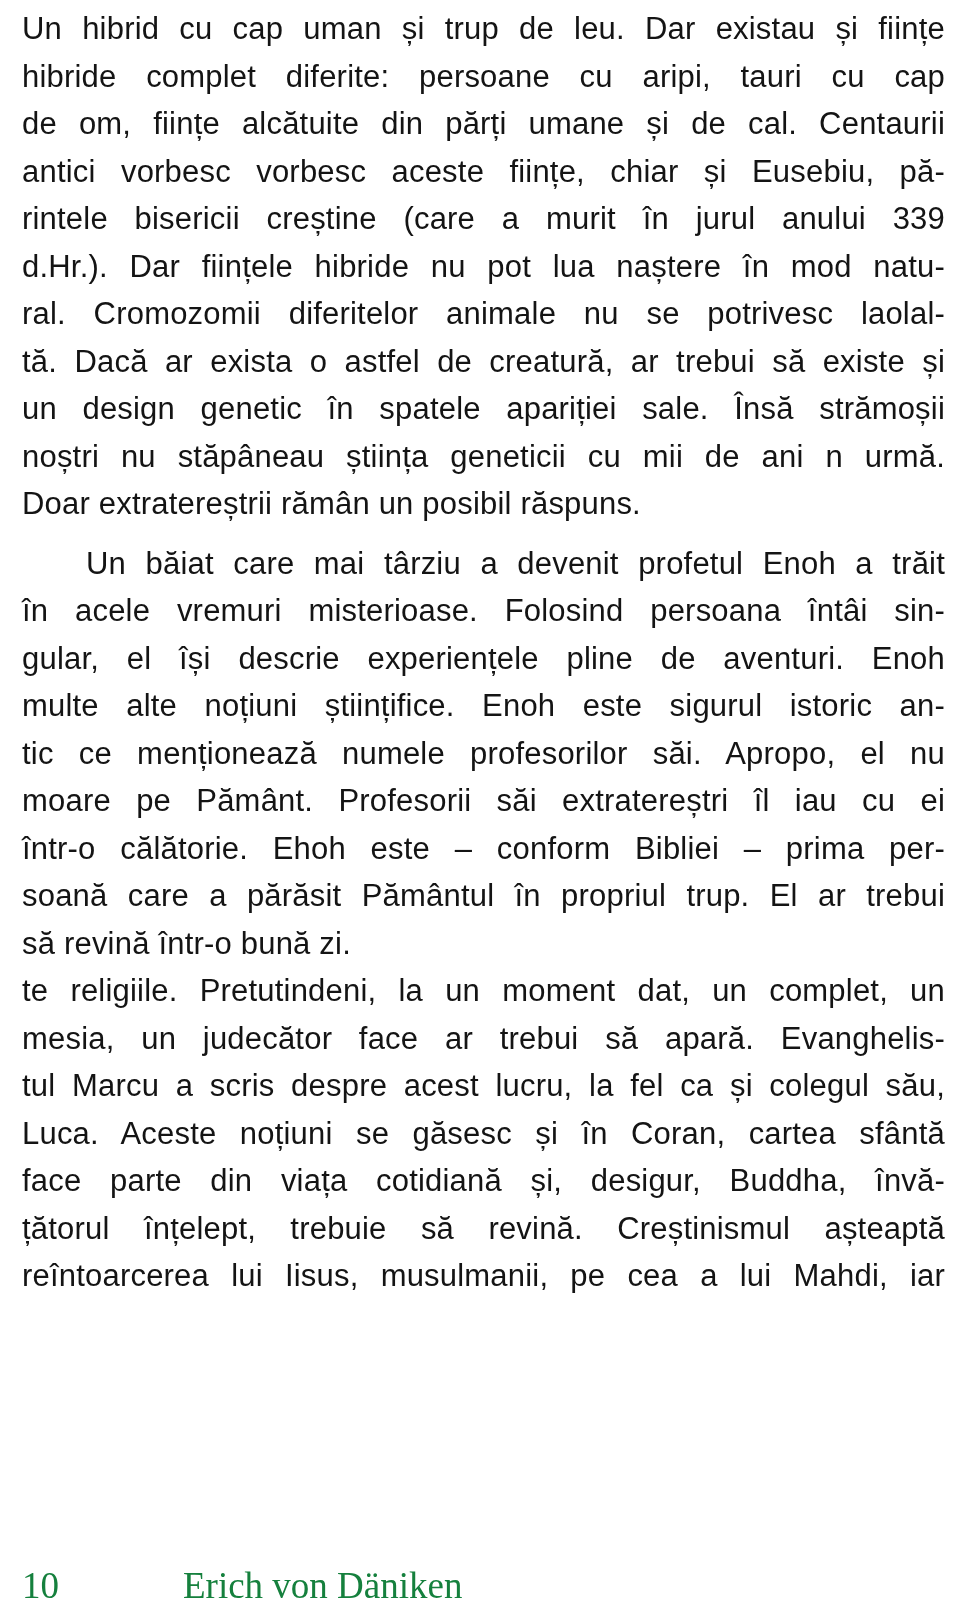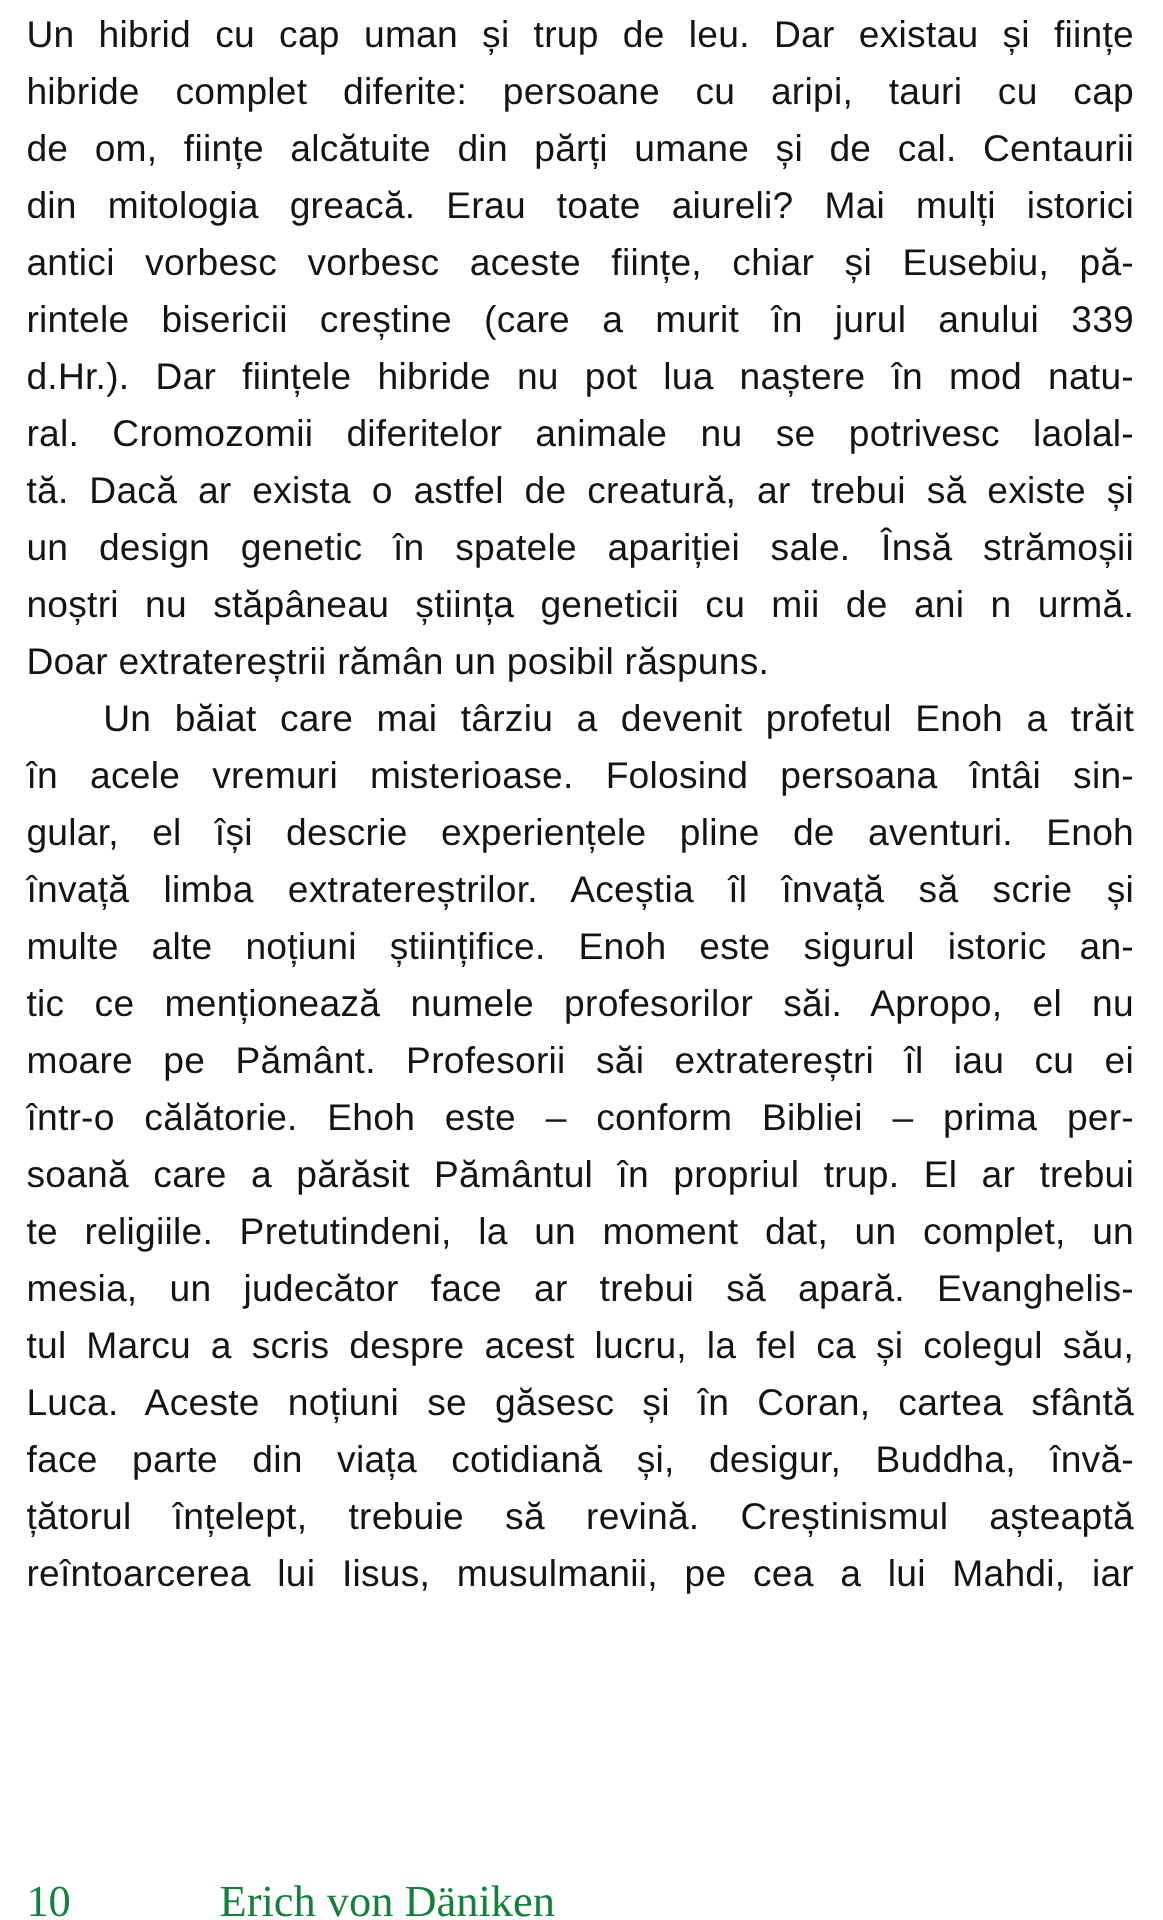--- a/index.html
+++ b/index.html
@@ -26,20 +26,21 @@
     letter-spacing: 0.2px;
     text-align: justify;
     text-align-last: justify;
     white-space: normal;
   }
   .ln-last {
     text-align-last: left;
   }
   .ln-indent {
     padding-left: 64px;
+    margin-top: 12px;
   }
   .footer {
     position: absolute;
     left: 22px;
     right: 24px;
     top: 1541px;
     display: flex;
     align-items: center;
     font-family: "Liberation Serif", "DejaVu Serif", serif;
     font-size: 37px;
@@ -56,41 +57,40 @@
 </head>
 <body>
 
 <div class="page">
   <div class="text-block">
 
     <div class="para">
       <div class="ln">Un hibrid cu cap uman și trup de leu. Dar existau și ființe</div>
       <div class="ln">hibride complet diferite: persoane cu aripi, tauri cu cap</div>
       <div class="ln">de om, ființe alcătuite din părți umane și de cal. Centaurii</div>
-      <div class="ln">din mitologia greacă. Erau toate aiureli? Mai mulți istorici</div>
       <div class="ln">antici vorbesc vorbesc aceste ființe, chiar și Eusebiu, pă-</div>
       <div class="ln">rintele bisericii creștine (care a murit în jurul anului 339</div>
       <div class="ln">d.Hr.). Dar ființele hibride nu pot lua naștere în mod natu-</div>
       <div class="ln">ral. Cromozomii diferitelor animale nu se potrivesc laolal-</div>
       <div class="ln">tă. Dacă ar exista o astfel de creatură, ar trebui să existe și</div>
       <div class="ln">un design genetic în spatele apariției sale. Însă strămoșii</div>
       <div class="ln">noștri nu stăpâneau știința geneticii cu mii de ani n urmă.</div>
       <div class="ln ln-last">Doar extratereștrii rămân un posibil răspuns.</div>
     </div>
 
     <div class="para">
       <div class="ln ln-indent">Un băiat care mai târziu a devenit profetul Enoh a trăit</div>
       <div class="ln">în acele vremuri misterioase. Folosind persoana întâi sin-</div>
       <div class="ln">gular, el își descrie experiențele pline de aventuri. Enoh</div>
-      <div class="ln">învață limba extratereștrilor. Aceștia îl învață să scrie și</div>
       <div class="ln">multe alte noțiuni științifice. Enoh este sigurul istoric an-</div>
       <div class="ln">tic ce menționează numele profesorilor săi. Apropo, el nu</div>
       <div class="ln">moare pe Pământ. Profesorii săi extratereștri îl iau cu ei</div>
       <div class="ln">într-o călătorie. Ehoh este – conform Bibliei – prima per-</div>
       <div class="ln">soană care a părăsit Pământul în propriul trup. El ar trebui</div>
+      <div class="ln ln-last">să revină într-o bună zi.</div>
     </div>
 
     <div class="para">
       <div class="ln">te religiile. Pretutindeni, la un moment dat, un complet, un</div>
       <div class="ln">mesia, un judecător face ar trebui să apară. Evanghelis-</div>
       <div class="ln">tul Marcu a scris despre acest lucru, la fel ca și colegul său,</div>
       <div class="ln">Luca. Aceste noțiuni se găsesc și în Coran, cartea sfântă</div>
       <div class="ln">face parte din viața cotidiană și, desigur, Buddha, învă-</div>
       <div class="ln">țătorul înțelept, trebuie să revină. Creștinismul așteaptă</div>
       <div class="ln">reîntoarcerea lui Iisus, musulmanii, pe cea a lui Mahdi, iar</div>

